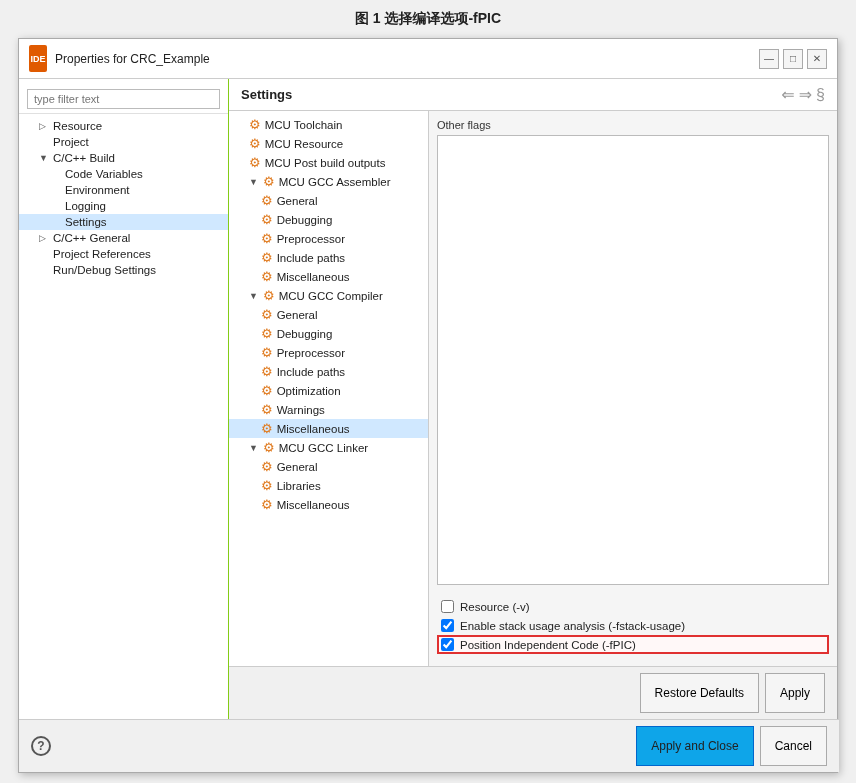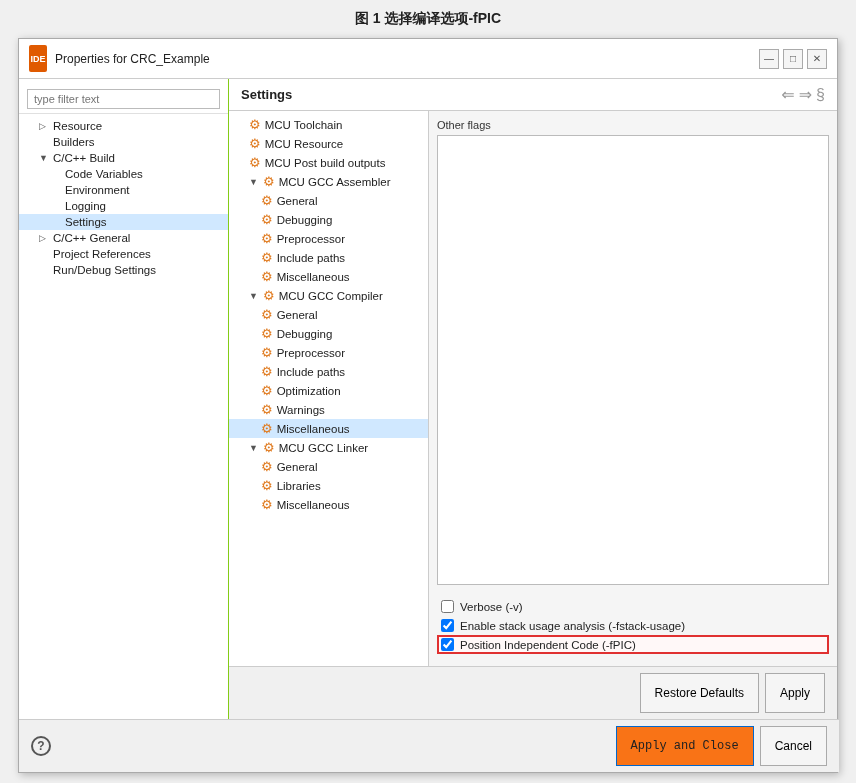--- a/index.html
+++ b/index.html
@@ -228,24 +228,23 @@
       cursor: pointer;
     }
     .footer-right {
       display: flex;
       gap: 6px;
     }
     .btn-primary {
       padding: 4px 14px;
       font-size: 12px;
       border: 1px solid #0066cc;
-      background: #f97316;
+      background: #0ea5e9;
       cursor: pointer;
       color: #222;
-      font-family: Liberation Mono, monospace;
     }
 
     
     .icon-gear { color: #e07b20; font-size: 13px; }
     
     
     .tree::-webkit-scrollbar { width: 8px; }
     .tree::-webkit-scrollbar-track { background: #f0f0f0; }
     .tree::-webkit-scrollbar-thumb { background: #bbb; }
   </style>
@@ -275,21 +274,21 @@
         <input class="filter-input" type="text" placeholder="type filter text" style="">
       </div>
       <div class="tree">
 
         <div class="tree-item indent1">
           <span class="expand-arrow">▷</span>
           <span>Resource</span>
         </div>
         <div class="tree-item indent1">
           <span class="expand-arrow"></span>
-          <span>Builders</span>
+          <span>Project</span>
         </div>
         <div class="tree-item indent1">
           <span class="expand-arrow">▼</span>
           <span>C/C++ Build</span>
         </div>
         <div class="tree-item indent2">
           <span class="expand-arrow"></span>
           <span>Code Variables</span>
         </div>
         <div class="tree-item indent2">
@@ -420,21 +419,21 @@
             <span>Miscellaneous</span>
           </div>
         </div>
 
         <div class="content-area">
           <div class="other-flags-label">Other flags</div>
           <div class="flags-box"></div>
           <div class="checkboxes-area">
             <div class="checkbox-row">
               <input type="checkbox" style="">
-              <span>Verbose (-v)</span>
+              <span>Resource (-v)</span>
             </div>
             <div class="checkbox-row">
               <input type="checkbox" checked="" style="">
               <span>Enable stack usage analysis (-fstack-usage)</span>
             </div>
             <div class="checkbox-row highlighted">
               <input type="checkbox" checked="" style="">
               <span>Position Independent Code (-fPIC)</span>
             </div>
           </div>

